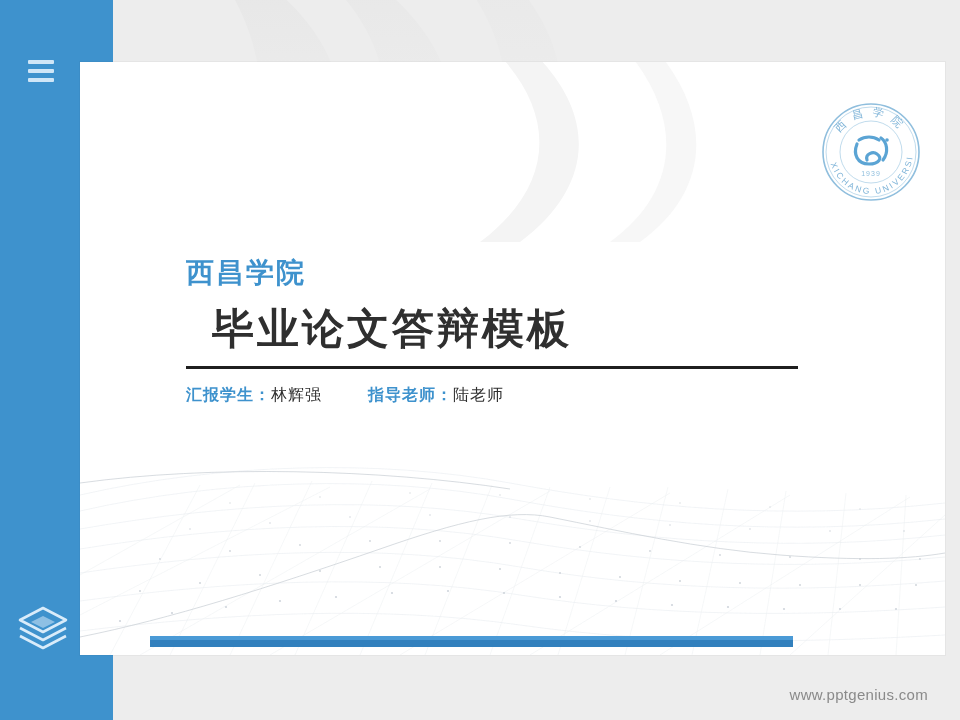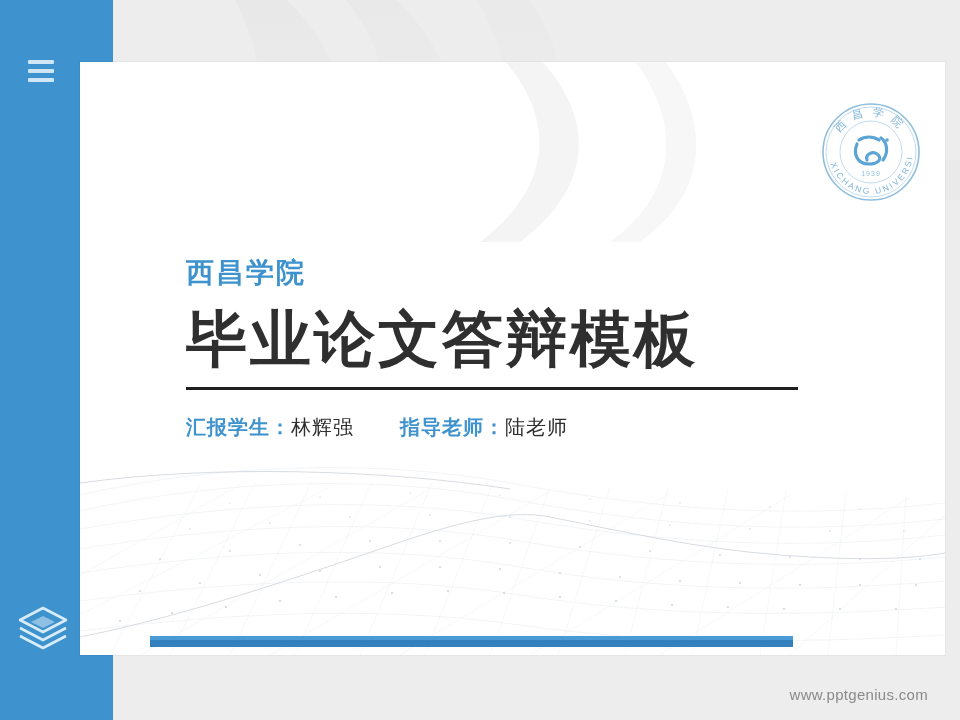--- a/index.html
+++ b/index.html
@@ -65,31 +65,32 @@
   
   #text-block{ position:absolute; left:106px; top:196px; width:700px; }
   #eyebrow{
     color:#3e92cd;
     font-size:28px; font-weight:bold; letter-spacing:2px;
     line-height:1.1;
   }
   #main-title{
     margin-top:16px;
     color:#2f2f2f;
-    font-size:61px; font-weight:bold; letter-spacing:3px;
+    font-size:42px; font-weight:bold; letter-spacing:3px;
     line-height:1.12;
     white-space:nowrap;
+    margin-left:26px;
   }
   #divider{
     margin-top:14px;
     width:612px; height:3px; background:#1f1f1f;
   }
   #credits{
-    margin-top:24px;
-    font-size:20px; letter-spacing:1px;
+    margin-top:16px;
+    font-size:16px; letter-spacing:1px;
     white-space:nowrap;
   }
   .cred-label{ color:#3e92cd; font-weight:bold; }
   .cred-value{ color:#2f2f2f; }
   .cred-gap{ display:inline-block; width:46px; }
 
   
   #bottom-bar{
     position:absolute; left:70px; bottom:8px;
     width:643px; height:11px;

